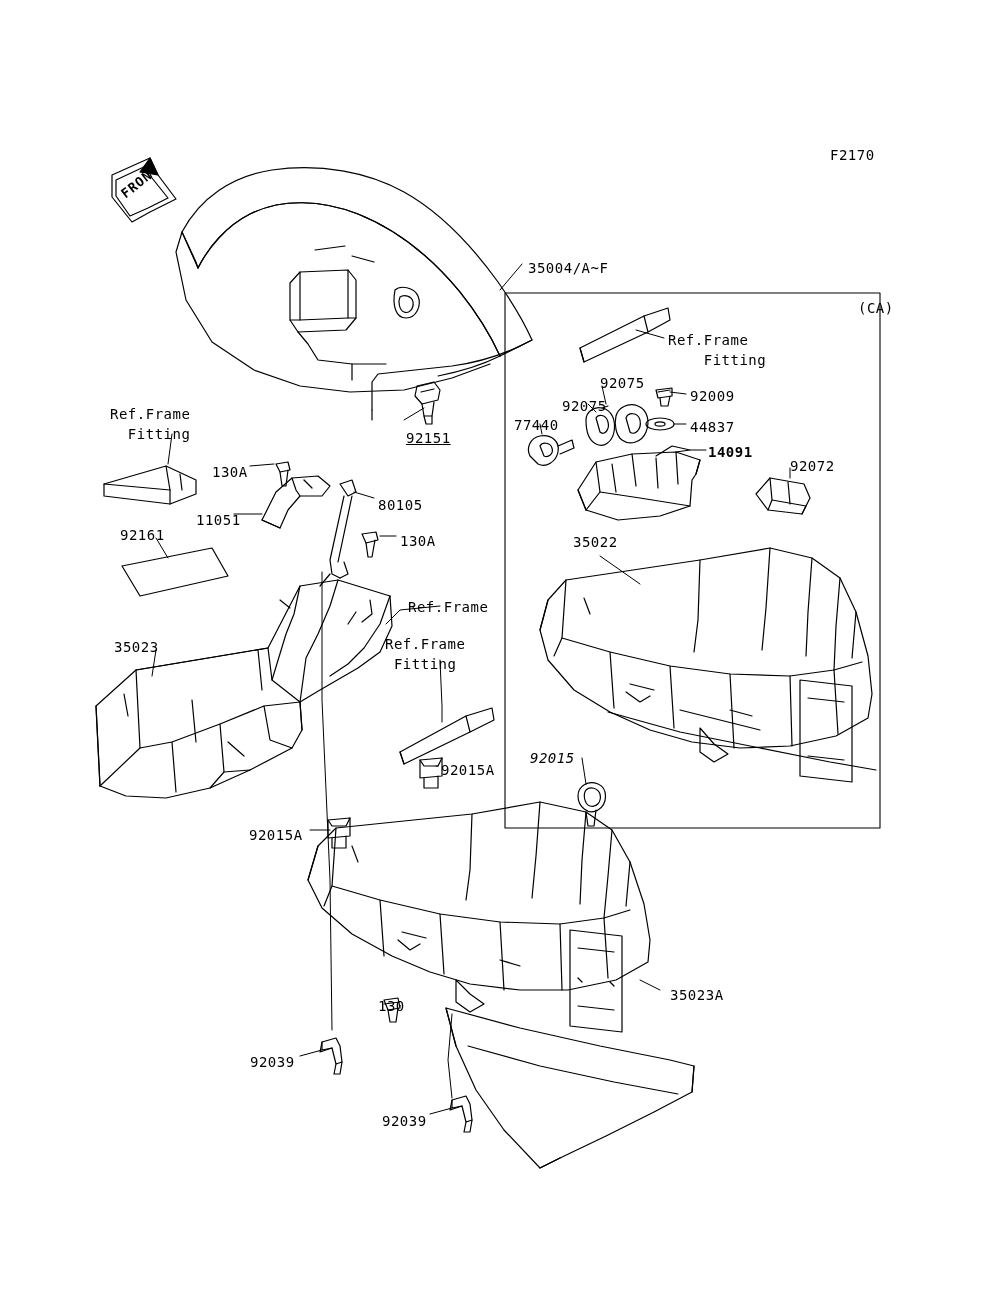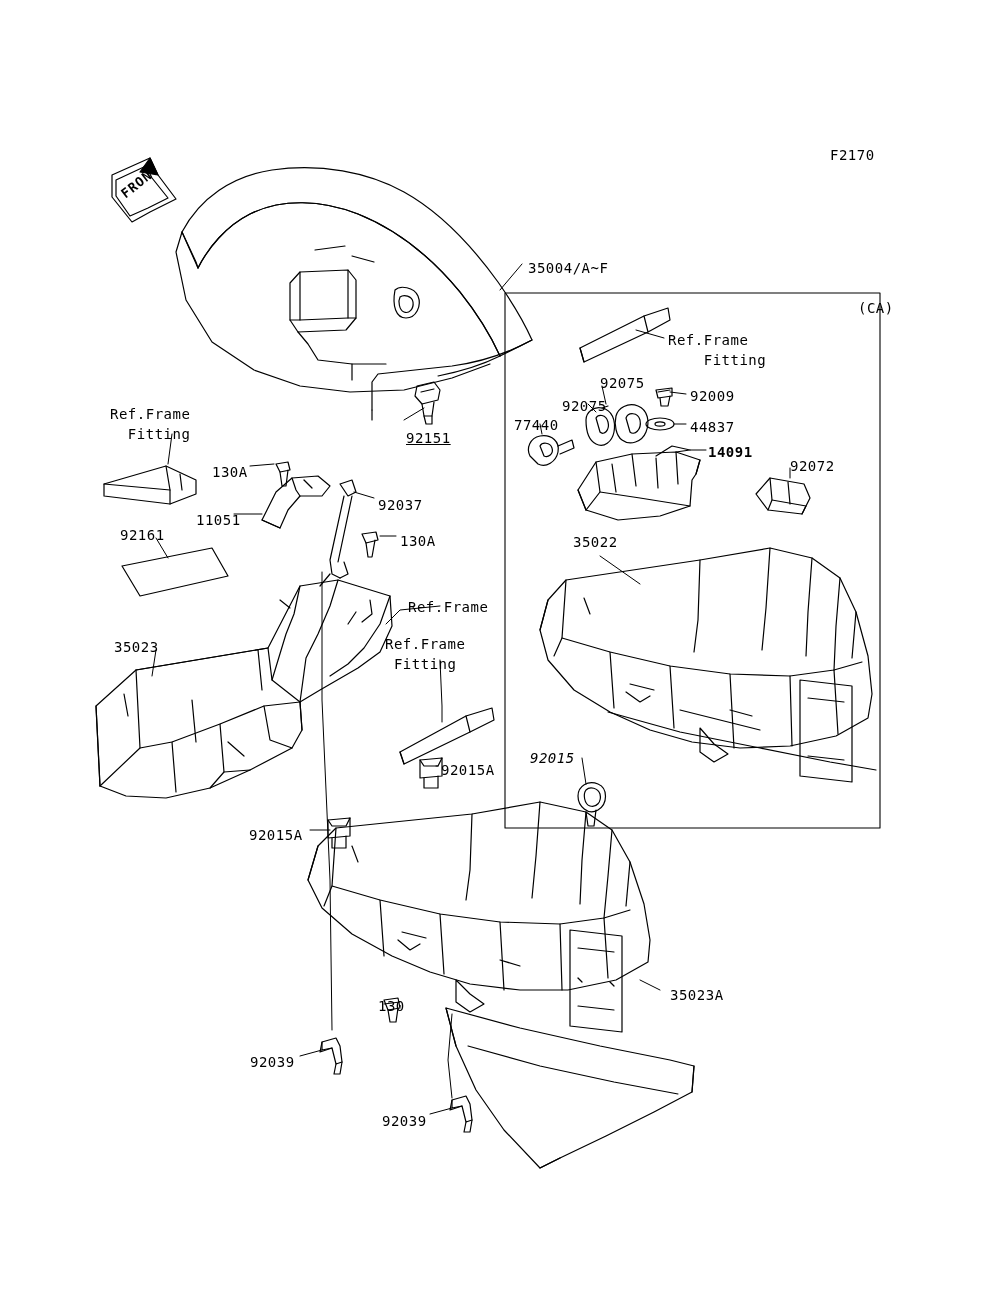--- a/index.html
+++ b/index.html
@@ -364,21 +364,21 @@
   <div class="label" style="left:690px; top:386px;">92009</div>
   <div class="label" style="left:562px; top:396px;">92075</div>
   <div class="label" style="left:690px; top:417px;">44837</div>
   <div class="label" style="left:514px; top:415px;">77440</div>
   <div class="label" style="left:708px; top:442px;font-weight:bold;">14091</div>
   <div class="label" style="left:790px; top:456px;">92072</div>
   <div class="label" style="left:406px; top:428px;text-decoration:underline;">92151</div>
   <div class="label" style="left:110px; top:404px;">Ref.Frame
   Fitting</div>
   <div class="label" style="left:212px; top:462px;">130A</div>
-  <div class="label" style="left:378px; top:495px;">92037</div>
+  <div class="label" style="left:378px; top:495px;">80105</div>
   <div class="label" style="left:196px; top:510px;">11051</div>
   <div class="label" style="left:400px; top:531px;">130A</div>
   <div class="label" style="left:120px; top:525px;">92161</div>
   <div class="label" style="left:573px; top:532px;">35022</div>
   <div class="label" style="left:408px; top:597px;">Ref.Frame</div>
   <div class="label" style="left:114px; top:637px;">35023</div>
   <div class="label" style="left:385px; top:634px;">Ref.Frame
  Fitting</div>
   <div class="label" style="left:441px; top:760px;">92015A</div>
   <div class="label" style="left:530px; top:748px;font-style:italic;">92015</div>

